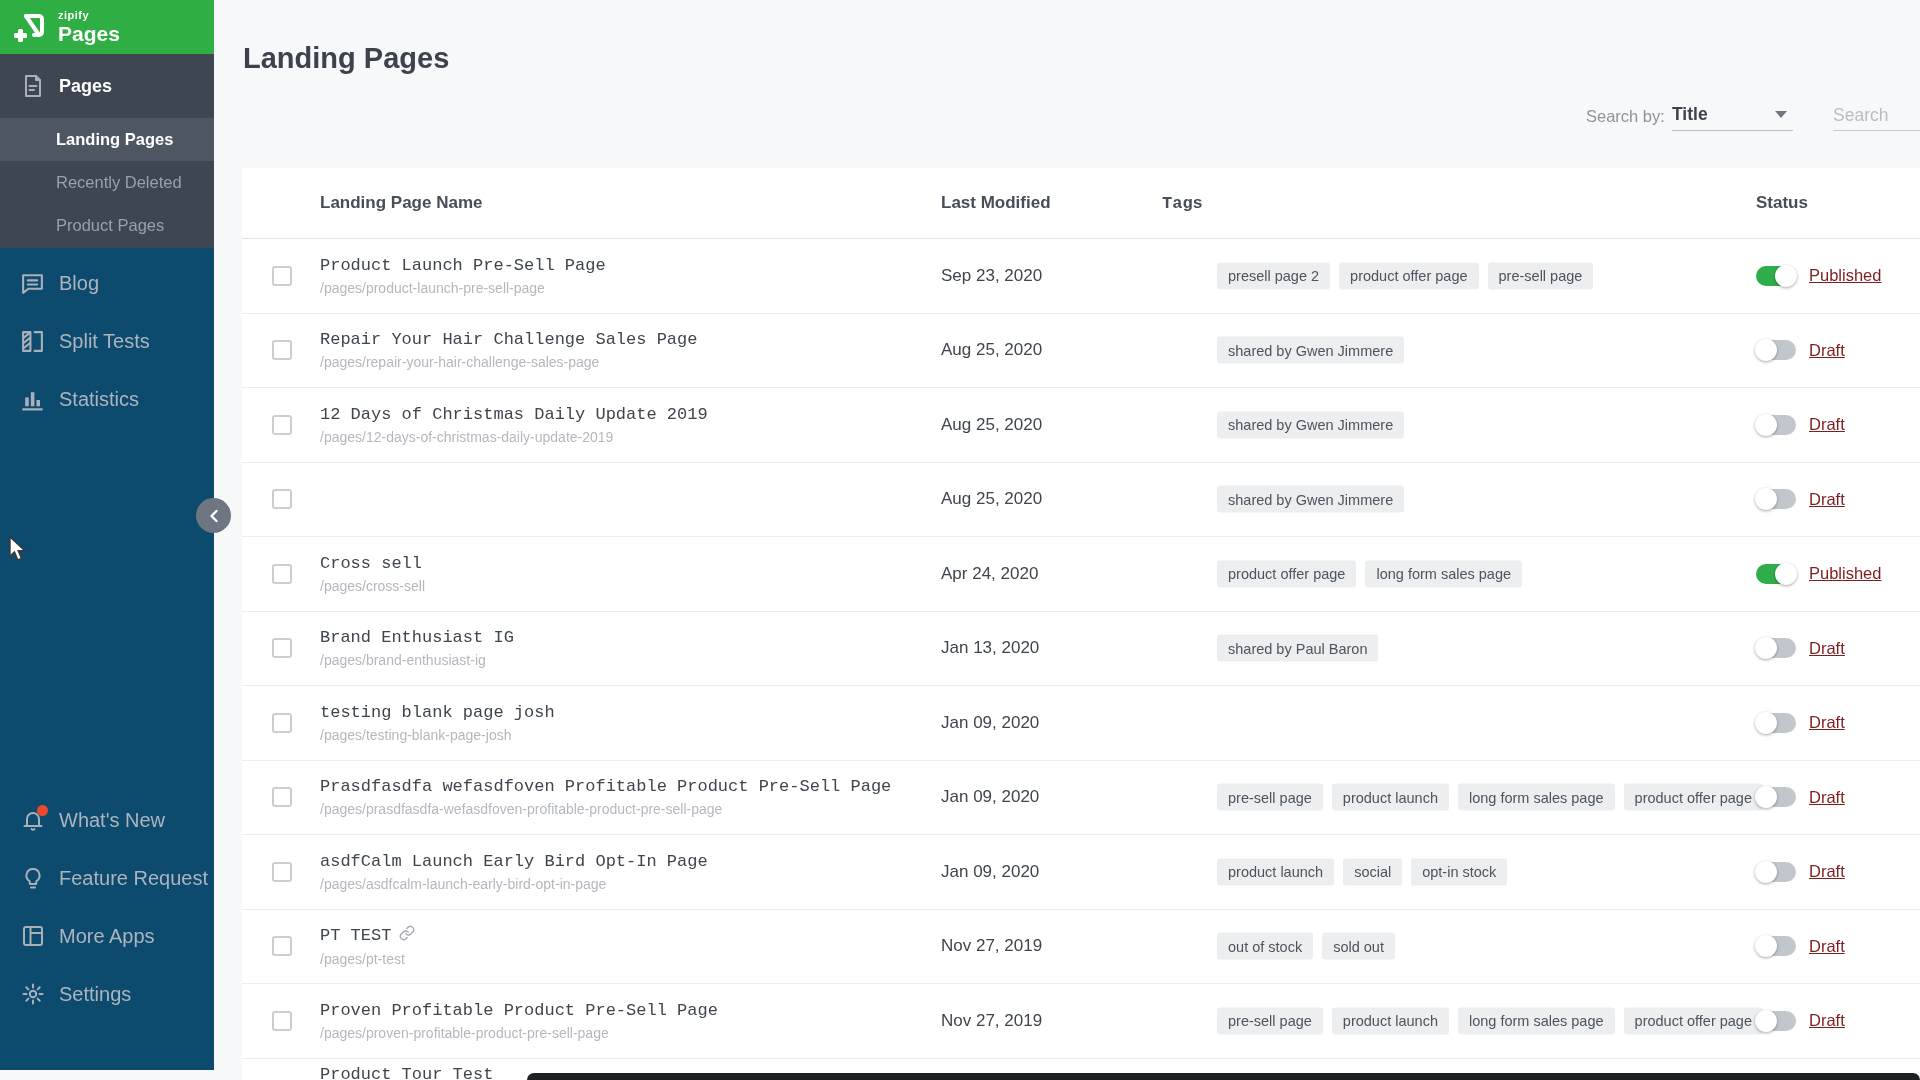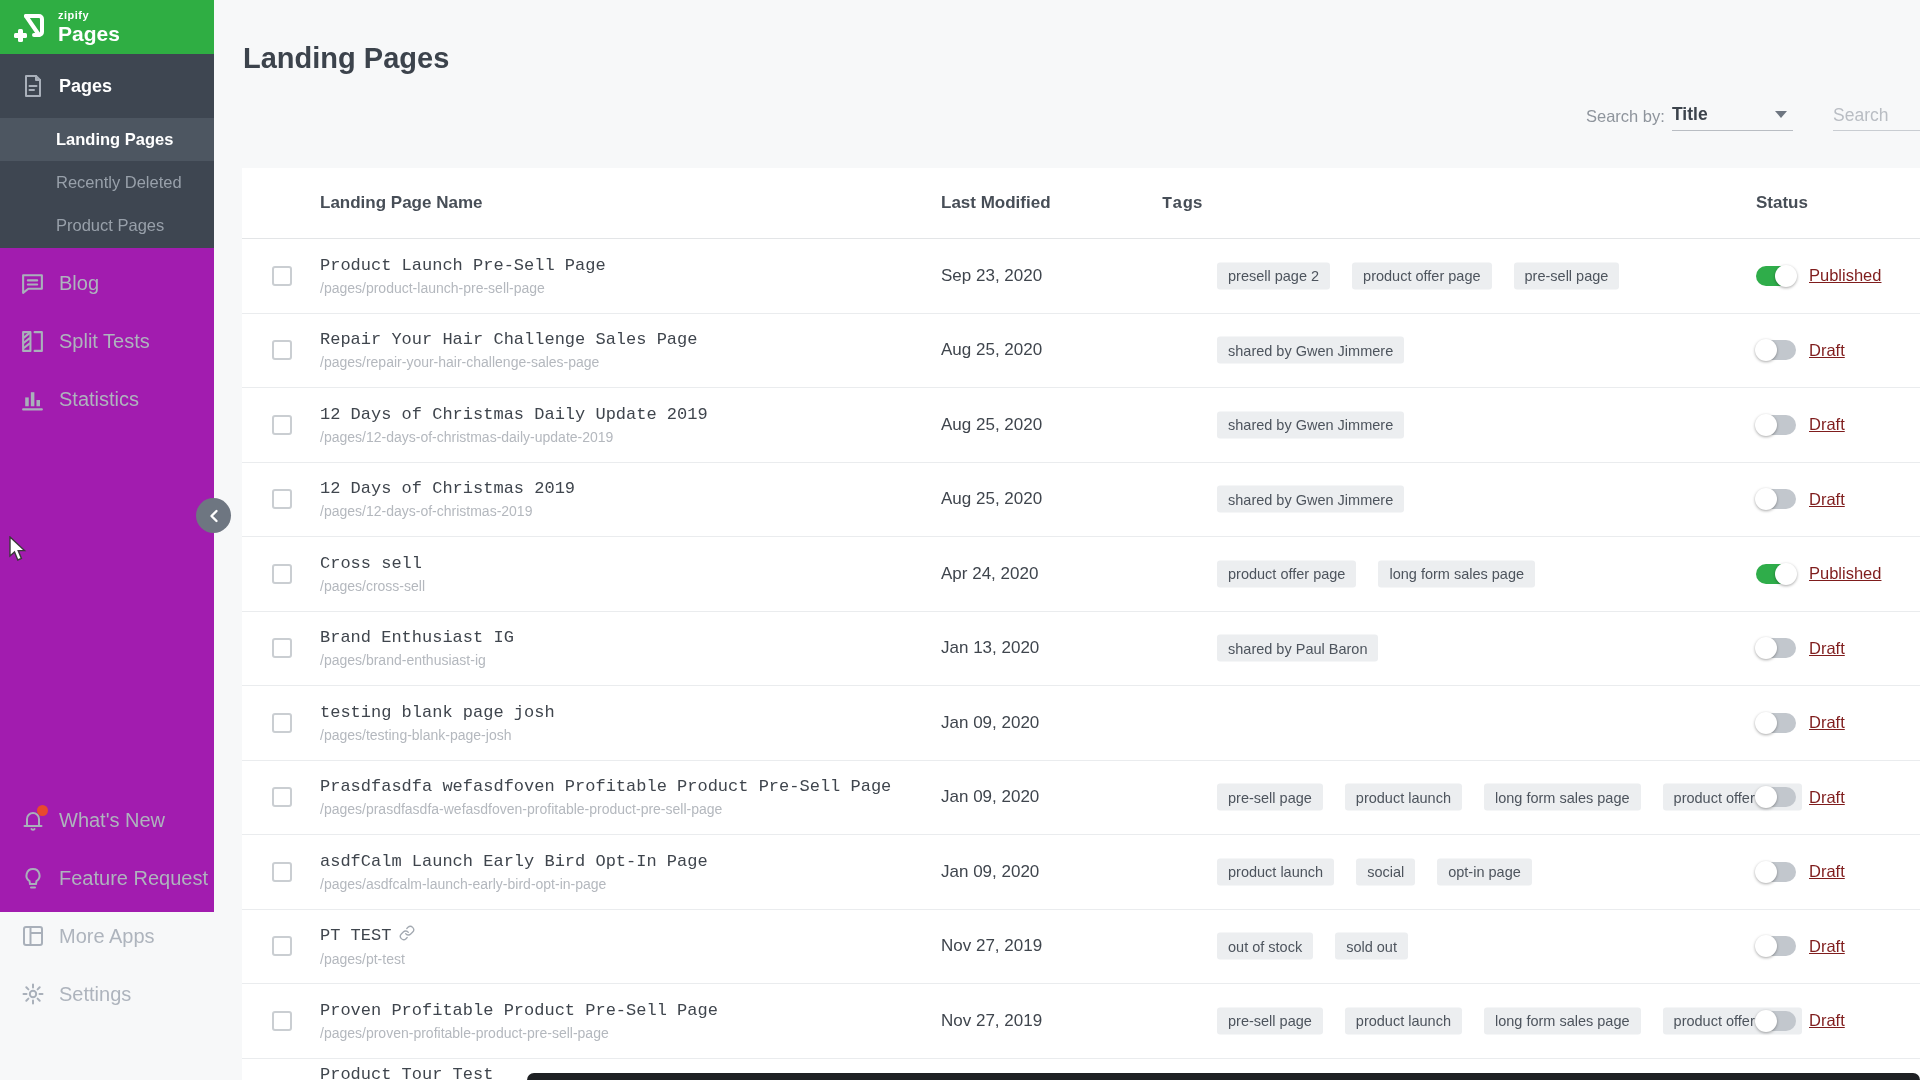--- a/index.html
+++ b/index.html
@@ -3,21 +3,21 @@
 <meta charset="utf-8">
 <style>
   * { margin:0; padding:0; box-sizing:border-box; }
   html,body { background:#e8e8e8; }
   .app {
     position:relative; width:1920px; height:1080px; overflow:hidden;
     background:#f7f8f9; font-family:"Liberation Sans", sans-serif;
   }
 
   
-  .sidebar { position:absolute; left:0; top:0; width:214px; height:912px; background:#a21caf; z-index:5; }
+  .sidebar { position:absolute; left:0; top:0; width:214px; height:1070px; background:#0c4a6e; z-index:5; }
   .logo-band { position:absolute; left:0; top:0; width:214px; height:54px; background:#2fae43; display:flex; align-items:center; padding-left:14px; }
   .logo-glyph { width:34px; height:34px; margin-right:10px; }
   .logo-text { color:#fff; line-height:1; }
   .logo-brand { font-size:11px; font-weight:700; letter-spacing:.5px; margin-bottom:2px; }
   .logo-product { font-size:21px; font-weight:700; }
 
   .pages-group { position:absolute; left:0; top:54px; width:214px; height:194px; background:#3e4651; }
   .group-header { height:64px; display:flex; align-items:center; cursor:pointer; }
   .group-header .nav-icon { margin-left:20px; }
   .group-header .nav-label { color:#fff; font-size:18px; font-weight:700; margin-left:14px; }
@@ -60,21 +60,21 @@
   .th-tags   { left:920px;font-family:Liberation Mono, monospace; }
   .th-status { left:1514px; }
 
   .row { position:relative; height:74.5px; border-bottom:1px solid #eaecee; background:#fff; }
   .checkbox { position:absolute; left:30px; top:50%; transform:translateY(-50%); width:20px; height:20px; border:2px solid #caced2; border-radius:3px; background:#fff; cursor:pointer; }
   .namecell { position:absolute; left:78px; top:50%; transform:translateY(-50%); max-width:600px; }
   .row-name { font-size:17px; color:#3f454d; white-space:nowrap; display:flex; align-items:center; gap:8px; cursor:pointer;font-family:Liberation Mono, monospace; }
   .row-slug { font-size:14px; color:#b4b8be; margin-top:5px; white-space:nowrap; }
   .link-icon svg { stroke:#a3a9b1; fill:none; stroke-width:2; stroke-linecap:round; stroke-linejoin:round; }
   .row-date { position:absolute; left:699px; top:50%; transform:translateY(-50%); font-size:17px; color:#3f454d; white-space:nowrap; }
-  .tags { position:absolute; left:952px; top:50%; transform:translateY(-50%); display:flex; gap:22px;padding-left:23px; }
+  .tags { position:absolute; left:952px; top:50%; transform:translateY(-50%); display:flex; gap:9px;padding-left:23px; }
   .tag { display:inline-flex; align-items:center; min-height:27px; padding:4px 11px; background:#eceef0; color:#4d545d; font-size:14.5px; border-radius:3px; white-space:nowrap; }
   .statuscell { position:absolute; left:1514px; top:50%; transform:translateY(-50%); display:flex; align-items:center; gap:13px; }
   .toggle { position:relative; width:40px; height:20px; border-radius:10px; background:#c2c7cd; cursor:pointer; flex:0 0 auto; }
   .toggle .knob { position:absolute; top:-1px; left:-1px; width:22px; height:22px; border-radius:50%; background:#fff; box-shadow:0 1px 3px rgba(0,0,0,.35); }
   .toggle.published { background:#2fad4a; }
   .toggle.published .knob { left:19px; }
   .status-label { font-size:16.5px; color:#7f1d1d; white-space:nowrap;text-decoration:underline; }
 
   .row.partial .tags { top:14px; transform:none; }
   .row.partial .namecell { top:6px; transform:none; }
@@ -280,24 +280,20 @@
     <div class="statuscell">
       <div class="toggle draft">
               <div class="knob"></div>
             </div>
       <span class="status-label">Draft</span>
     </div>
   </div>
 
   <div class="row">
     <div class="checkbox"></div>
-    <div class="namecell">
-      <div class="row-name">12 Days of Christmas 2019</div>
-      <div class="row-slug">/pages/12-days-of-christmas-2019</div>
-    </div>
     <div class="row-date">Aug 25, 2020</div>
     <div class="tags">
             <span class="tag">shared by Gwen Jimmere</span>
           </div>
     <div class="statuscell">
       <div class="toggle draft">
               <div class="knob"></div>
             </div>
       <span class="status-label">Draft</span>
     </div>
@@ -380,21 +376,21 @@
   <div class="row">
     <div class="checkbox"></div>
     <div class="namecell">
       <div class="row-name">asdfCalm Launch Early Bird Opt-In Page</div>
       <div class="row-slug">/pages/asdfcalm-launch-early-bird-opt-in-page</div>
     </div>
     <div class="row-date">Jan 09, 2020</div>
     <div class="tags">
             <span class="tag">product launch</span>
             <span class="tag">social</span>
-            <span class="tag">opt-in page</span>
+            <span class="tag">opt-in stock</span>
           </div>
     <div class="statuscell">
       <div class="toggle draft">
               <div class="knob"></div>
             </div>
       <span class="status-label">Draft</span>
     </div>
   </div>
 
   <div class="row">

